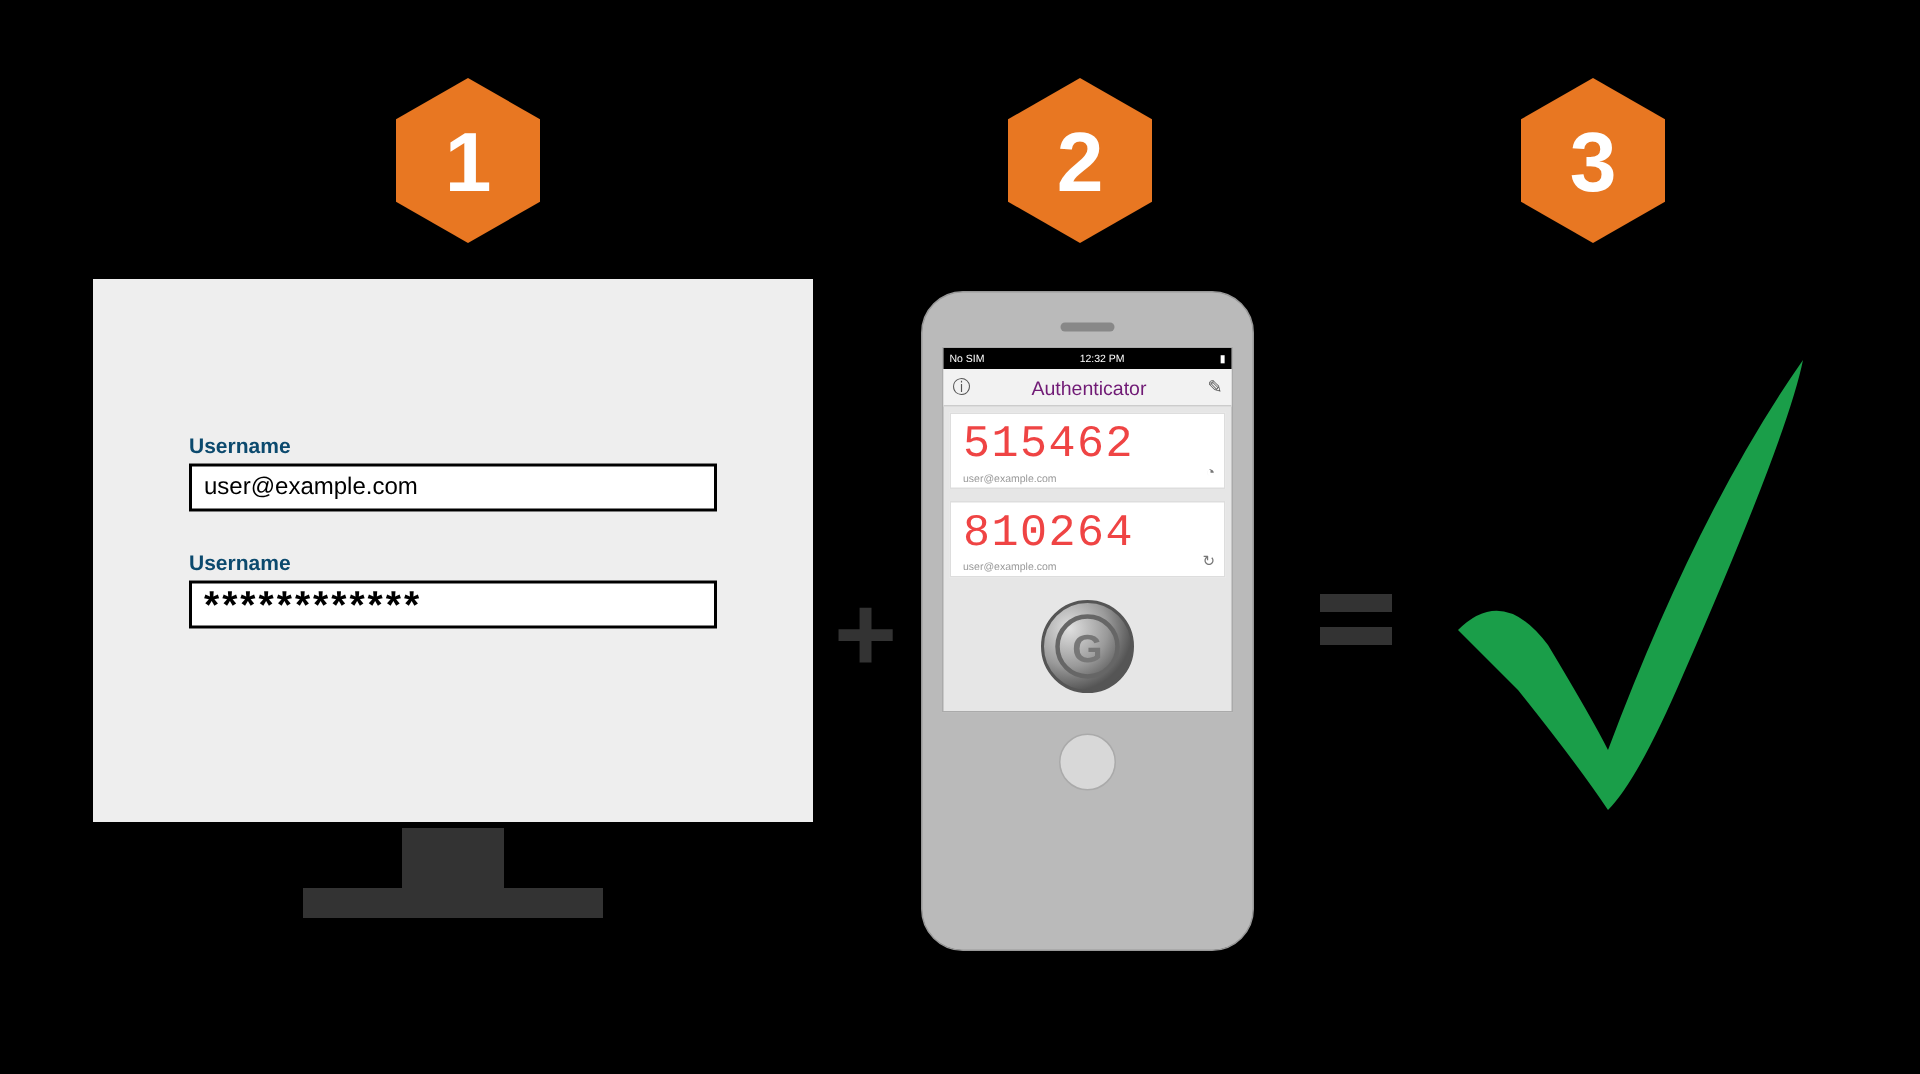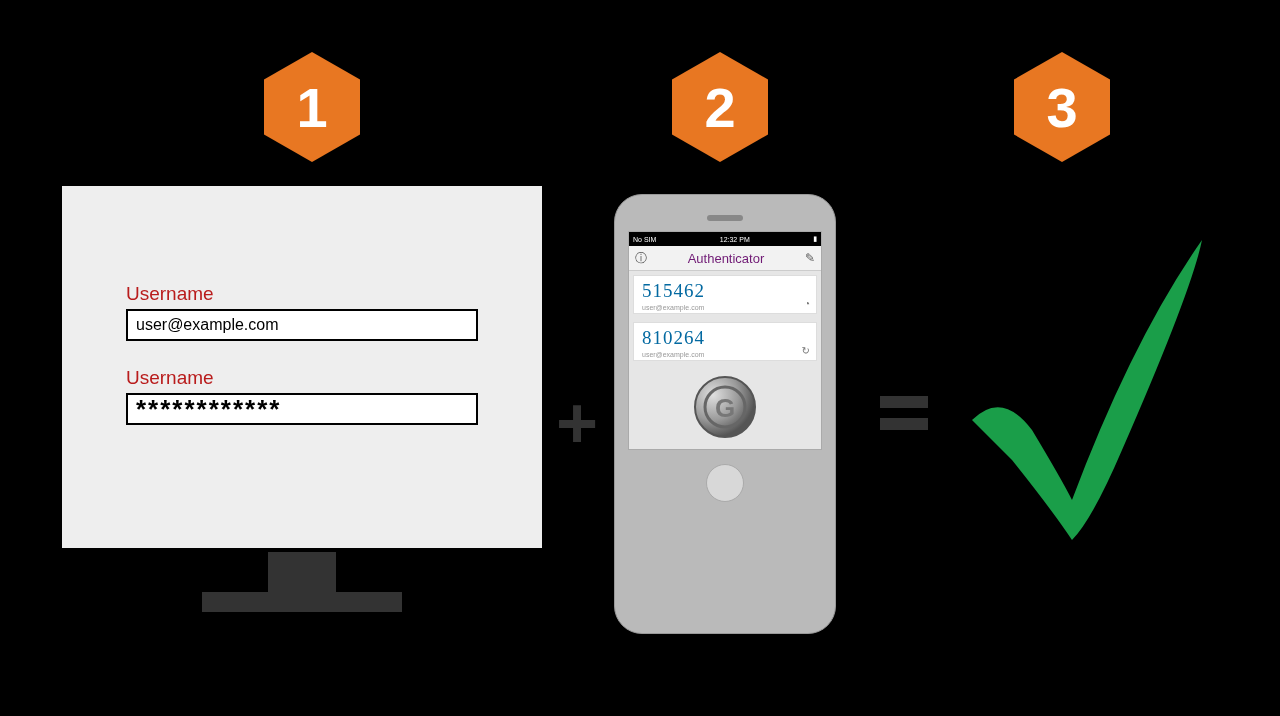--- a/index.html
+++ b/index.html
@@ -12,21 +12,21 @@
   .hex-1{left:264px;top:52px}
   .hex-2{left:672px;top:52px}
   .hex-3{left:1014px;top:52px}
 
   
   .monitor{position:absolute;left:58px;top:182px;width:488px;height:508px}
   .monitor-screen{width:488px;height:370px;background:#eeeeee;border:4px solid #000;box-sizing:border-box;
                   display:flex;flex-direction:column;justify-content:center;padding:0 64px}
   .monitor-neck{width:68px;height:40px;background:#333;margin:0 auto}
   .monitor-base{width:200px;height:20px;background:#333;margin:0 auto}
-  .field-label{font-size:19px;font-weight:400;color:#b91c1c;margin-bottom:4px}
+  .field-label{font-size:14px;font-weight:700;color:#0c4a6e;margin-bottom:4px}
   .field-input{border:2px solid #000;background:#fff;height:28px;display:flex;align-items:center;
                padding:0 8px;font-size:16px;color:#000;margin-bottom:26px}
   .field-input.password{font-size:26px;letter-spacing:2px;font-weight:700;line-height:1}
 
   
   .op{position:absolute;color:#333;font-weight:700}
   .plus{left:556px;top:382px;font-size:72px}
   .equals{left:880px;top:386px;font-size:64px;color:#333}
   .equals .bar{display:block;width:48px;height:12px;background:#333;margin:10px 0}
 
@@ -35,21 +35,21 @@
          border:1px solid #999;border-radius:28px;padding:14px 14px 0 14px;box-sizing:border-box;
          display:flex;flex-direction:column;align-items:center}
   .speaker{width:36px;height:6px;background:#888;border-radius:3px;margin:6px 0 10px}
   .phone-screen{width:192px;background:#e6e6e6;border:1px solid #aaa;display:flex;flex-direction:column}
   .statusbar{height:14px;background:#000;color:#fff;font-size:7px;display:flex;align-items:center;
              justify-content:space-between;padding:0 4px}
   .navbar{height:24px;background:#f2f2f2;border-bottom:1px solid #ccc;display:flex;align-items:center;
           justify-content:space-between;padding:0 6px;font-size:12px;color:#555}
   .navbar .title{flex:1;text-align:center;font-size:13px;color:#701a75}
   .codecard{background:#fff;margin:4px;border:1px solid #ddd;padding:4px 8px 2px;position:relative}
-  .codecard .code{font-size:19px;color:#0369a1;font-family:Liberation Serif, serif;letter-spacing:1px}
+  .codecard .code{font-size:30px;color:#ef4444;font-family:Liberation Mono, monospace;letter-spacing:1px}
   .codecard .acct{font-size:7px;color:#999;margin-top:2px}
   .codecard .ci{position:absolute;right:6px;bottom:4px;font-size:10px;color:#777}
   .vault{align-self:center;margin:10px 0 6px}
   .homebtn{width:36px;height:36px;border-radius:50%;background:#d8d8d8;border:1px solid #aaa;margin:14px 0}
 
   
   .check{position:absolute;left:952px;top:210px;width:264px;height:340px}
 </style>
 </head>
 <body>

